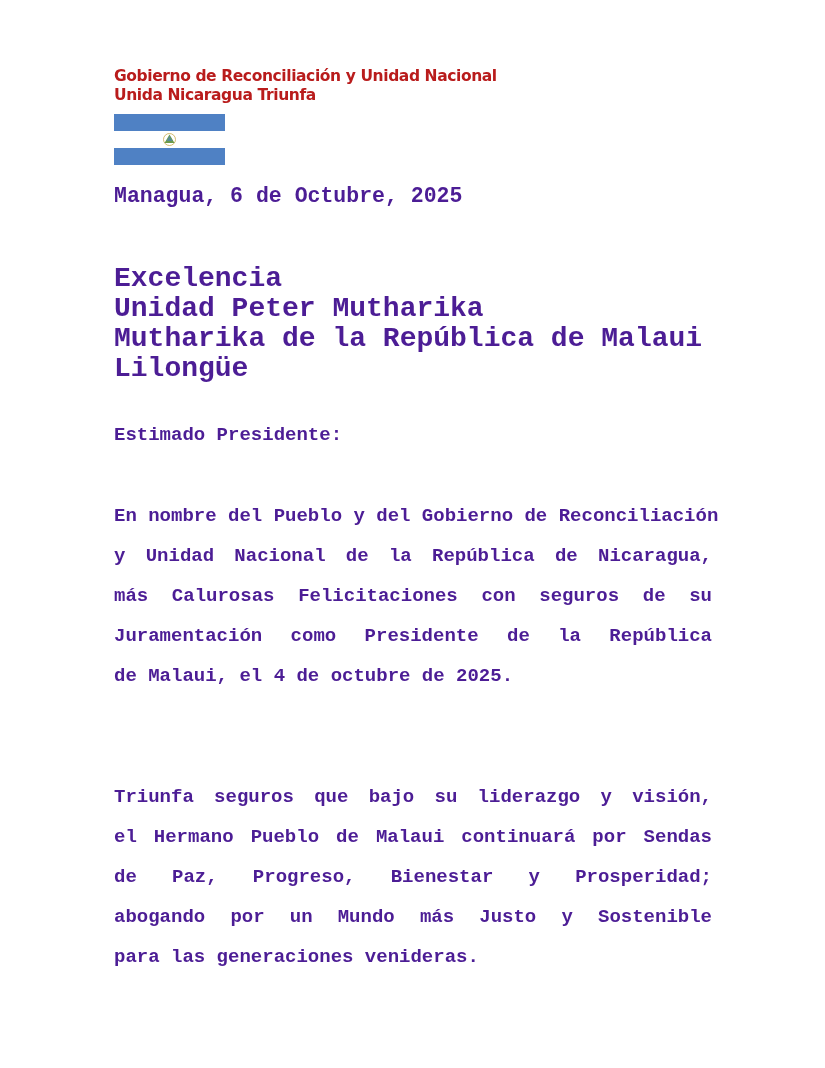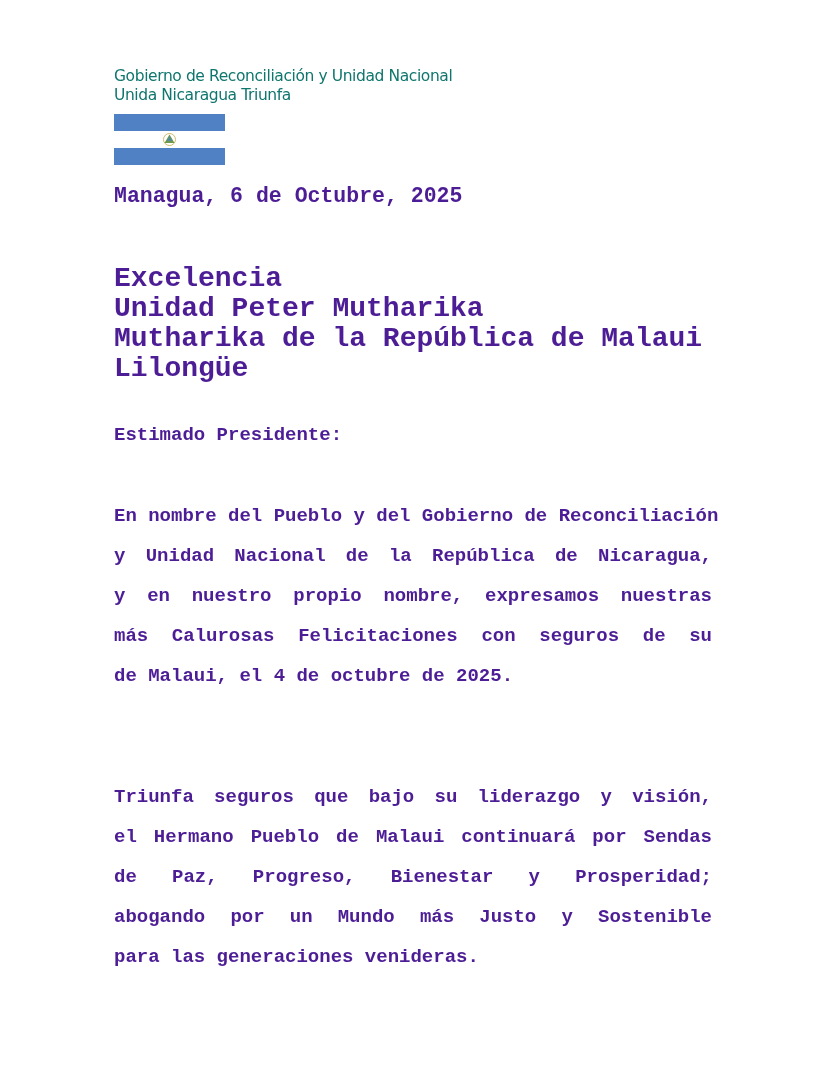--- a/index.html
+++ b/index.html
@@ -1,17 +1,17 @@
 <!DOCTYPE html>
 <html><head>
   <meta charset="utf-8">
   <style>
     html, body { margin: 0; padding: 0; background: #ffffff; }
     body { width: 825px; height: 1068px; position: relative; overflow: hidden; color: #1a1a1a; }
-    .header { position: absolute; left: 114px; top: 67px; font-family: "DejaVu Sans", sans-serif; font-weight: normal; font-size: 15.5px; line-height: 19px; letter-spacing: -0.4px; color: #0f766e; }
+    .header { position: absolute; left: 114px; top: 67px; font-family: "DejaVu Sans", sans-serif; font-weight: bold; font-size: 15.5px; line-height: 19px; letter-spacing: -0.4px; color: #b91c1c; }
     .flag { position: absolute; left: 114px; top: 114px; width: 111px; height: 51px; }
     .flag .band { height: 17px; }
     .mono { font-family: "Liberation Mono", monospace; font-weight: bold; color: #4c1d95; }
     .date { position: absolute; left: 114px; top: 182px; font-size: 21.5px; line-height: 28px; }
     .addr { position: absolute; left: 114px; top: 264px; font-size: 28px; line-height: 30px; }
     .salutation { position: absolute; left: 114px; top: 421px; font-size: 19px; line-height: 28px; }
     .para { position: absolute; left: 114px; width: 598px; font-size: 19px; line-height: 40px; text-align: justify; }
     .para span.line { display: block; text-align: justify; text-align-last: justify; white-space: nowrap; }
     .para span.line.last { text-align-last: left; }
     .p1 { top: 496px; }
@@ -44,22 +44,22 @@
   <div>Unidad Peter Mutharika</div>
   <div>Mutharika de la República de Malaui</div>
   <div>Lilongüe</div>
 </div>
 
 <div class="salutation mono">Estimado Presidente:</div>
 
 <div class="para p1 mono">
   <span class="line">En nombre del Pueblo y del Gobierno de Reconciliación</span>
   <span class="line">y Unidad Nacional de la República de Nicaragua,</span>
-  <span class="line">y en nuestro propio nombre, expresamos nuestras</span>
   <span class="line">más Calurosas Felicitaciones con seguros de su</span>
+  <span class="line">Juramentación como Presidente de la República</span>
   <span class="line last">de Malaui, el 4 de octubre de 2025.</span>
 </div>
 
 <div class="para p2 mono">
   <span class="line">Triunfa seguros que bajo su liderazgo y visión,</span>
   <span class="line">el Hermano Pueblo de Malaui continuará por Sendas</span>
   <span class="line">de Paz, Progreso, Bienestar y Prosperidad;</span>
   <span class="line">abogando por un Mundo más Justo y Sostenible</span>
   <span class="line last">para las generaciones venideras.</span>
 </div>

